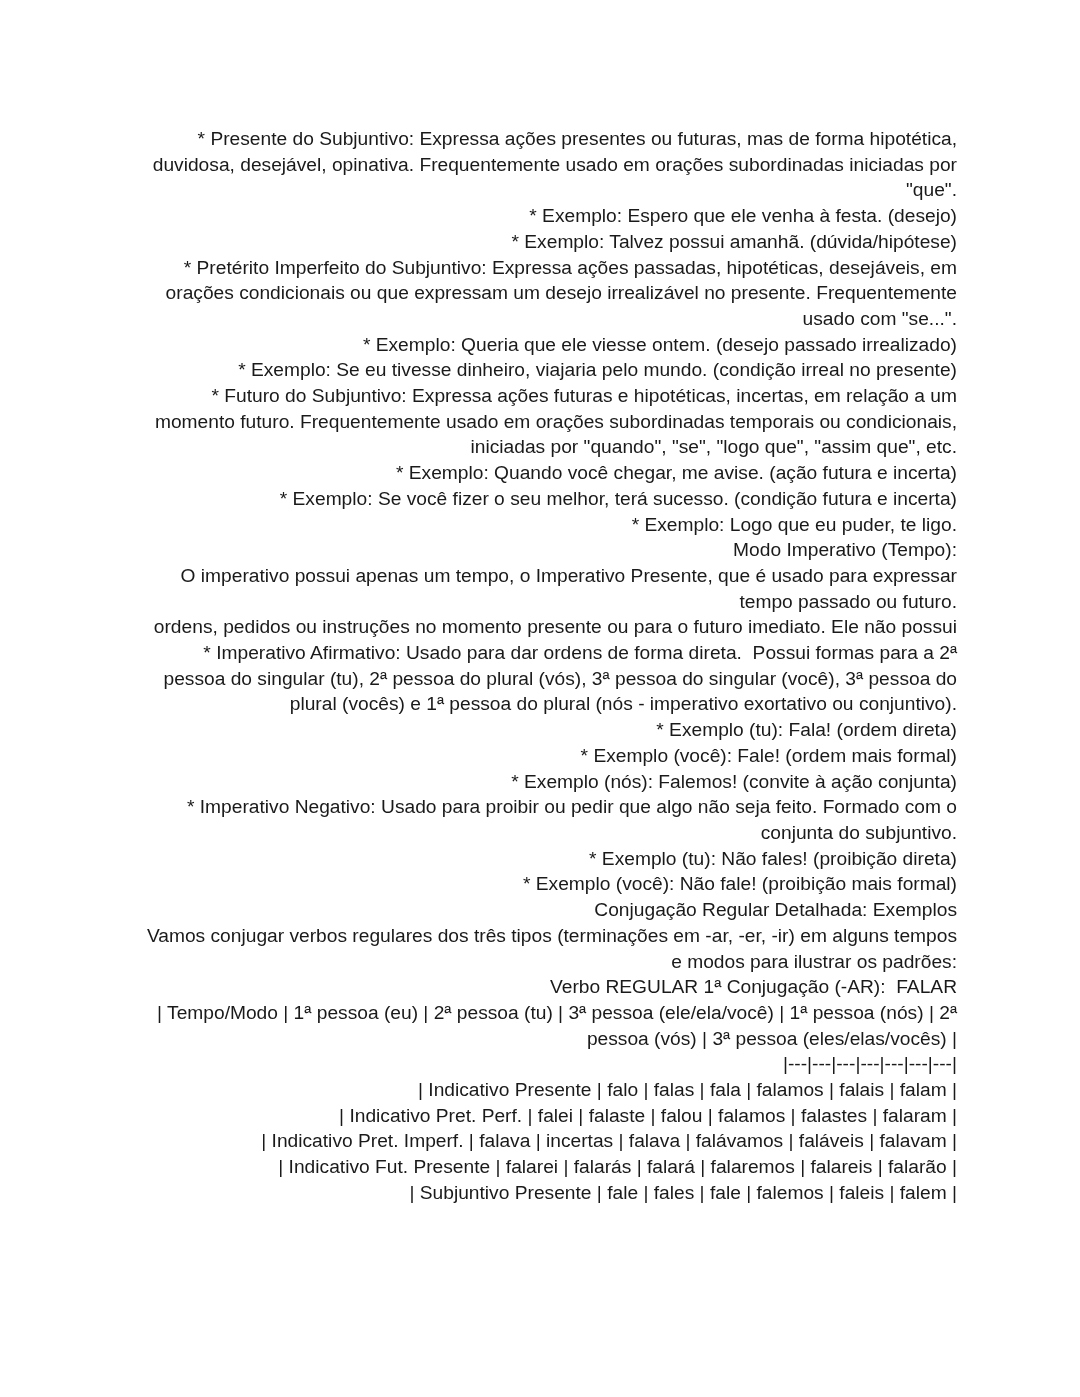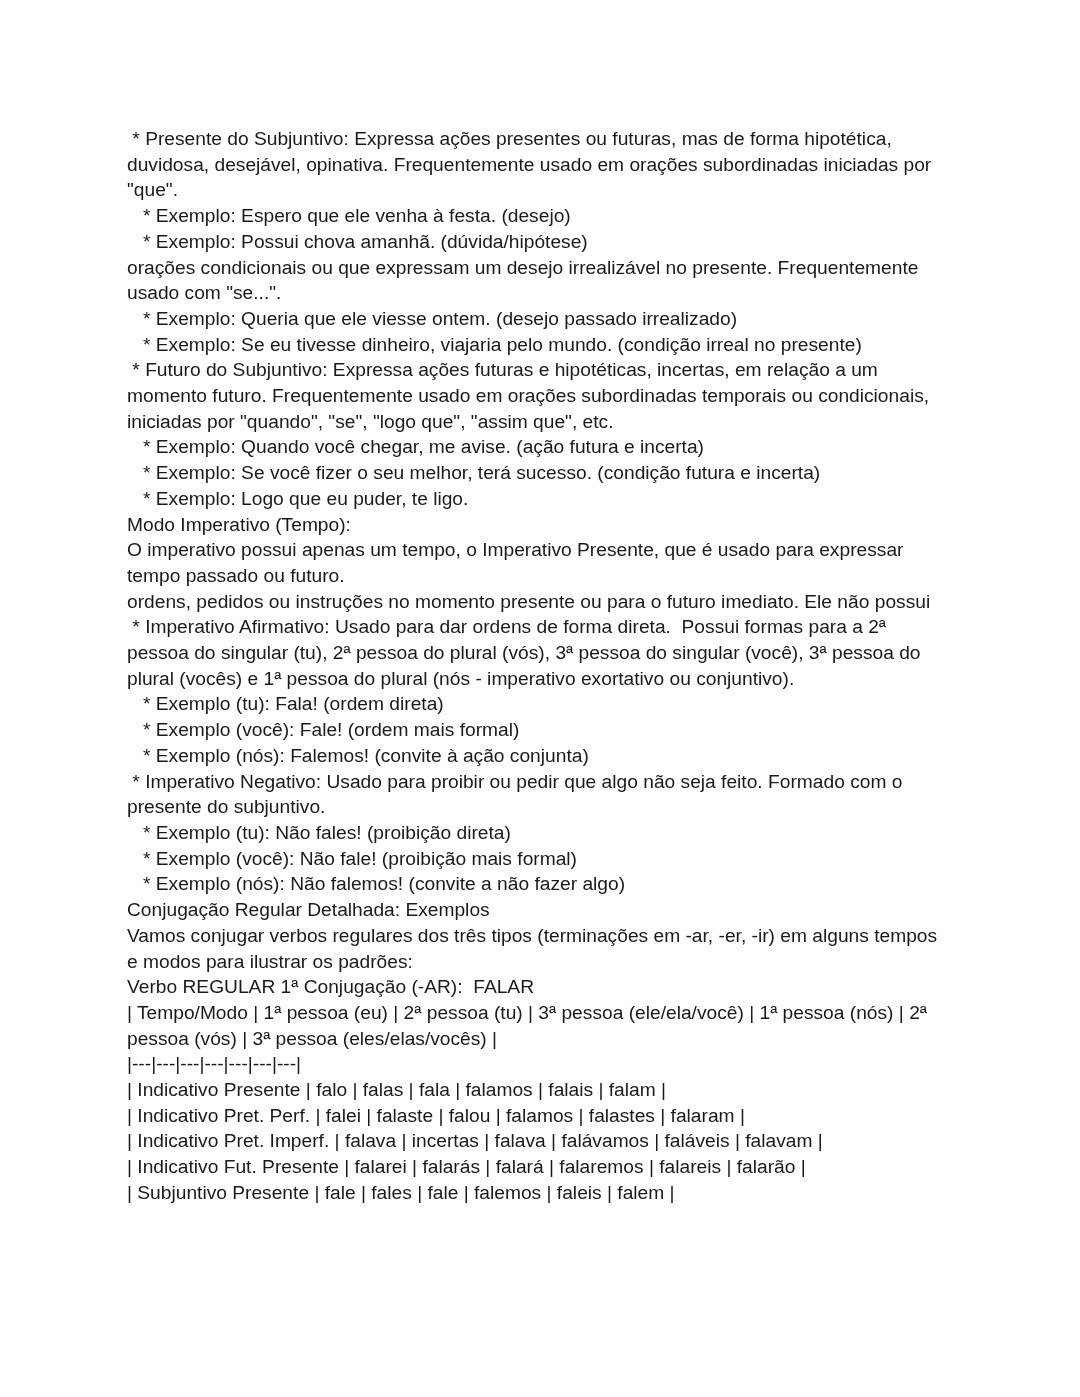--- a/index.html
+++ b/index.html
@@ -6,35 +6,37 @@
   body { width: 1080px; height: 1397px; position: relative; overflow: hidden; }
   .page {
     position: absolute;
     left: 127px;
     top: 126px;
     width: 830px;
     font-family: "Liberation Sans", sans-serif;
     font-size: 19.2px;
     line-height: 25.7px;
     color: #1a1a1a;
+    text-align: right;
   }
   .line { white-space: pre; display: block; }
 </style>
 </head>
 <body>
 
 <div class="page">
   <div>
     <span class="line"> * Presente do Subjuntivo: Expressa ações presentes ou futuras, mas de forma hipotética,</span>
     <span class="line">duvidosa, desejável, opinativa. Frequentemente usado em orações subordinadas iniciadas por</span>
     <span class="line">"que".</span>
     <span class="line">   * Exemplo: Espero que ele venha à festa. (desejo)</span>
-    <span class="line">   * Exemplo: Possui chova amanhã. (dúvida/hipótese)</span>
+    <span class="line">   * Exemplo: Talvez possui amanhã. (dúvida/hipótese)</span>
   </div>
   <div>
+    <span class="line"> * Pretérito Imperfeito do Subjuntivo: Expressa ações passadas, hipotéticas, desejáveis, em</span>
     <span class="line">orações condicionais ou que expressam um desejo irrealizável no presente. Frequentemente</span>
     <span class="line">usado com "se...".</span>
     <span class="line">   * Exemplo: Queria que ele viesse ontem. (desejo passado irrealizado)</span>
     <span class="line">   * Exemplo: Se eu tivesse dinheiro, viajaria pelo mundo. (condição irreal no presente)</span>
   </div>
   <div>
     <span class="line"> * Futuro do Subjuntivo: Expressa ações futuras e hipotéticas, incertas, em relação a um</span>
     <span class="line">momento futuro. Frequentemente usado em orações subordinadas temporais ou condicionais,</span>
     <span class="line">iniciadas por "quando", "se", "logo que", "assim que", etc.</span>
     <span class="line">   * Exemplo: Quando você chegar, me avise. (ação futura e incerta)</span>
@@ -50,24 +52,23 @@
   <div>
     <span class="line"> * Imperativo Afirmativo: Usado para dar ordens de forma direta.  Possui formas para a 2ª</span>
     <span class="line">pessoa do singular (tu), 2ª pessoa do plural (vós), 3ª pessoa do singular (você), 3ª pessoa do</span>
     <span class="line">plural (vocês) e 1ª pessoa do plural (nós - imperativo exortativo ou conjuntivo).</span>
     <span class="line">   * Exemplo (tu): Fala! (ordem direta)</span>
     <span class="line">   * Exemplo (você): Fale! (ordem mais formal)</span>
     <span class="line">   * Exemplo (nós): Falemos! (convite à ação conjunta)</span>
   </div>
   <div>
     <span class="line"> * Imperativo Negativo: Usado para proibir ou pedir que algo não seja feito. Formado com o</span>
-    <span class="line">presente do subjuntivo.</span>
+    <span class="line">conjunta do subjuntivo.</span>
     <span class="line">   * Exemplo (tu): Não fales! (proibição direta)</span>
     <span class="line">   * Exemplo (você): Não fale! (proibição mais formal)</span>
-    <span class="line">   * Exemplo (nós): Não falemos! (convite a não fazer algo)</span>
   </div>
   <div>
     <span class="line">Conjugação Regular Detalhada: Exemplos</span>
     <span class="line">Vamos conjugar verbos regulares dos três tipos (terminações em -ar, -er, -ir) em alguns tempos</span>
     <span class="line">e modos para ilustrar os padrões:</span>
     <span class="line">Verbo REGULAR 1ª Conjugação (-AR):  FALAR</span>
   </div>
   <div>
     <span class="line">| Tempo/Modo | 1ª pessoa (eu) | 2ª pessoa (tu) | 3ª pessoa (ele/ela/você) | 1ª pessoa (nós) | 2ª</span>
     <span class="line">pessoa (vós) | 3ª pessoa (eles/elas/vocês) |</span>

